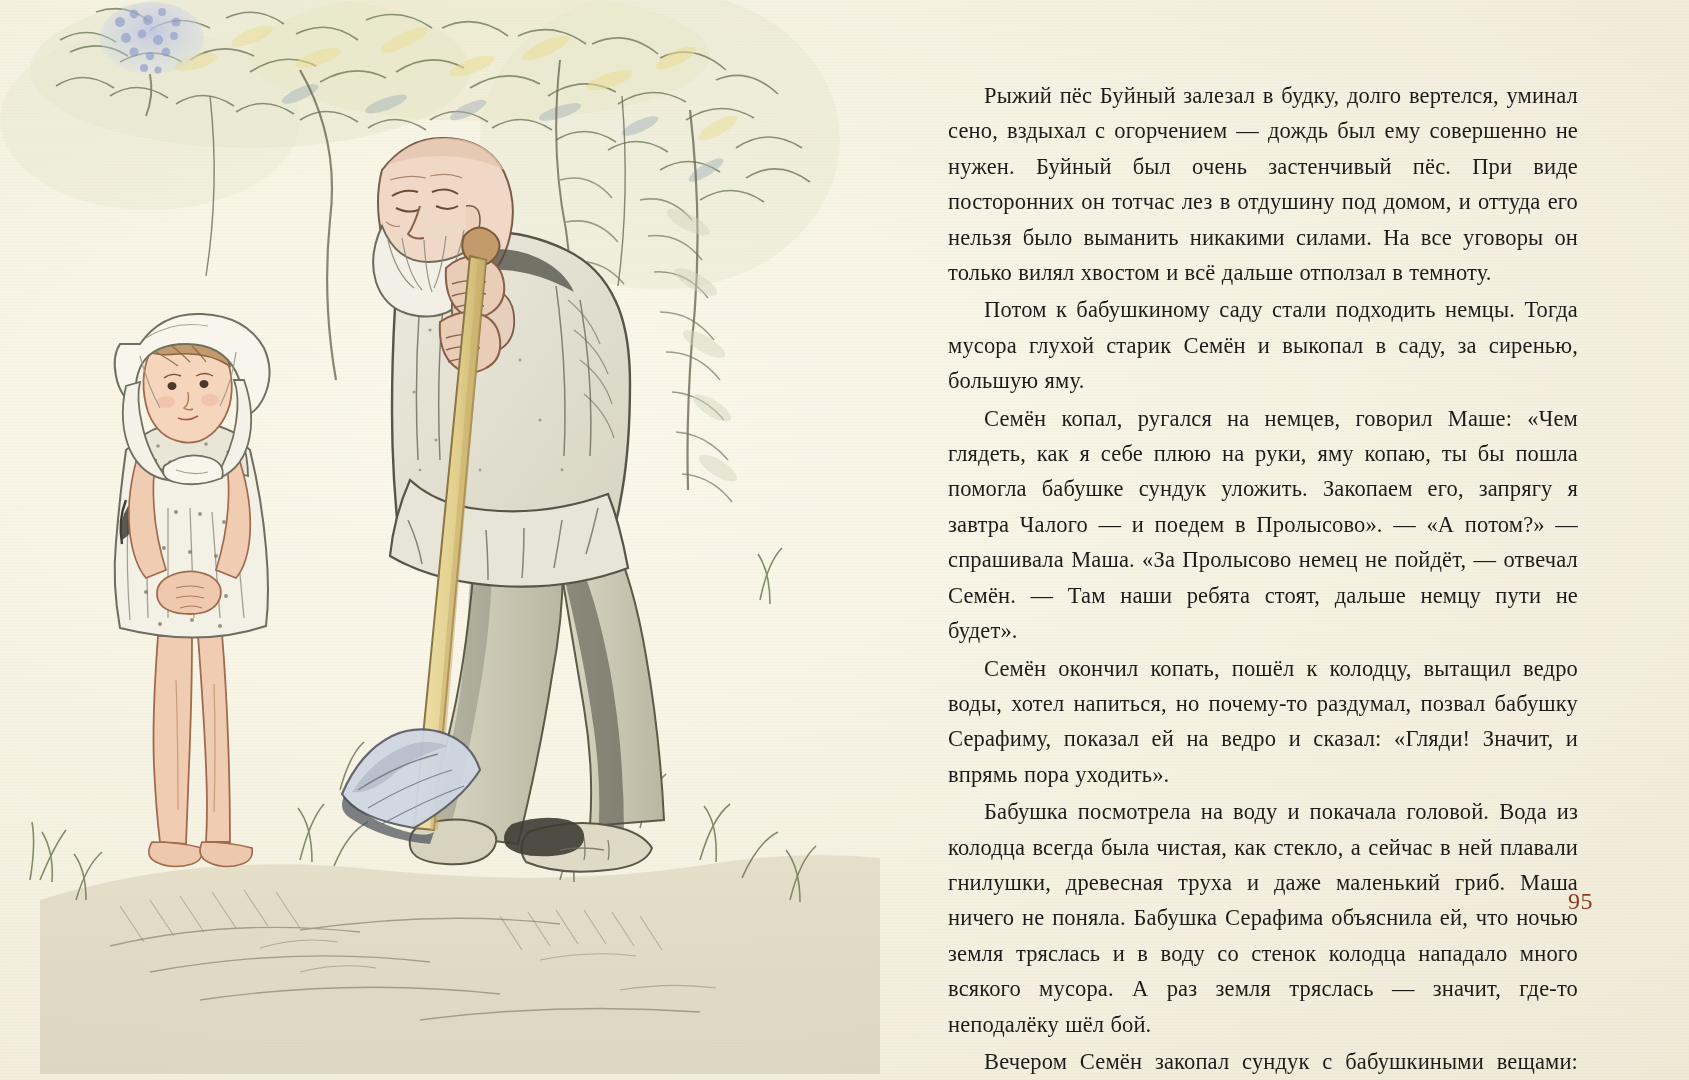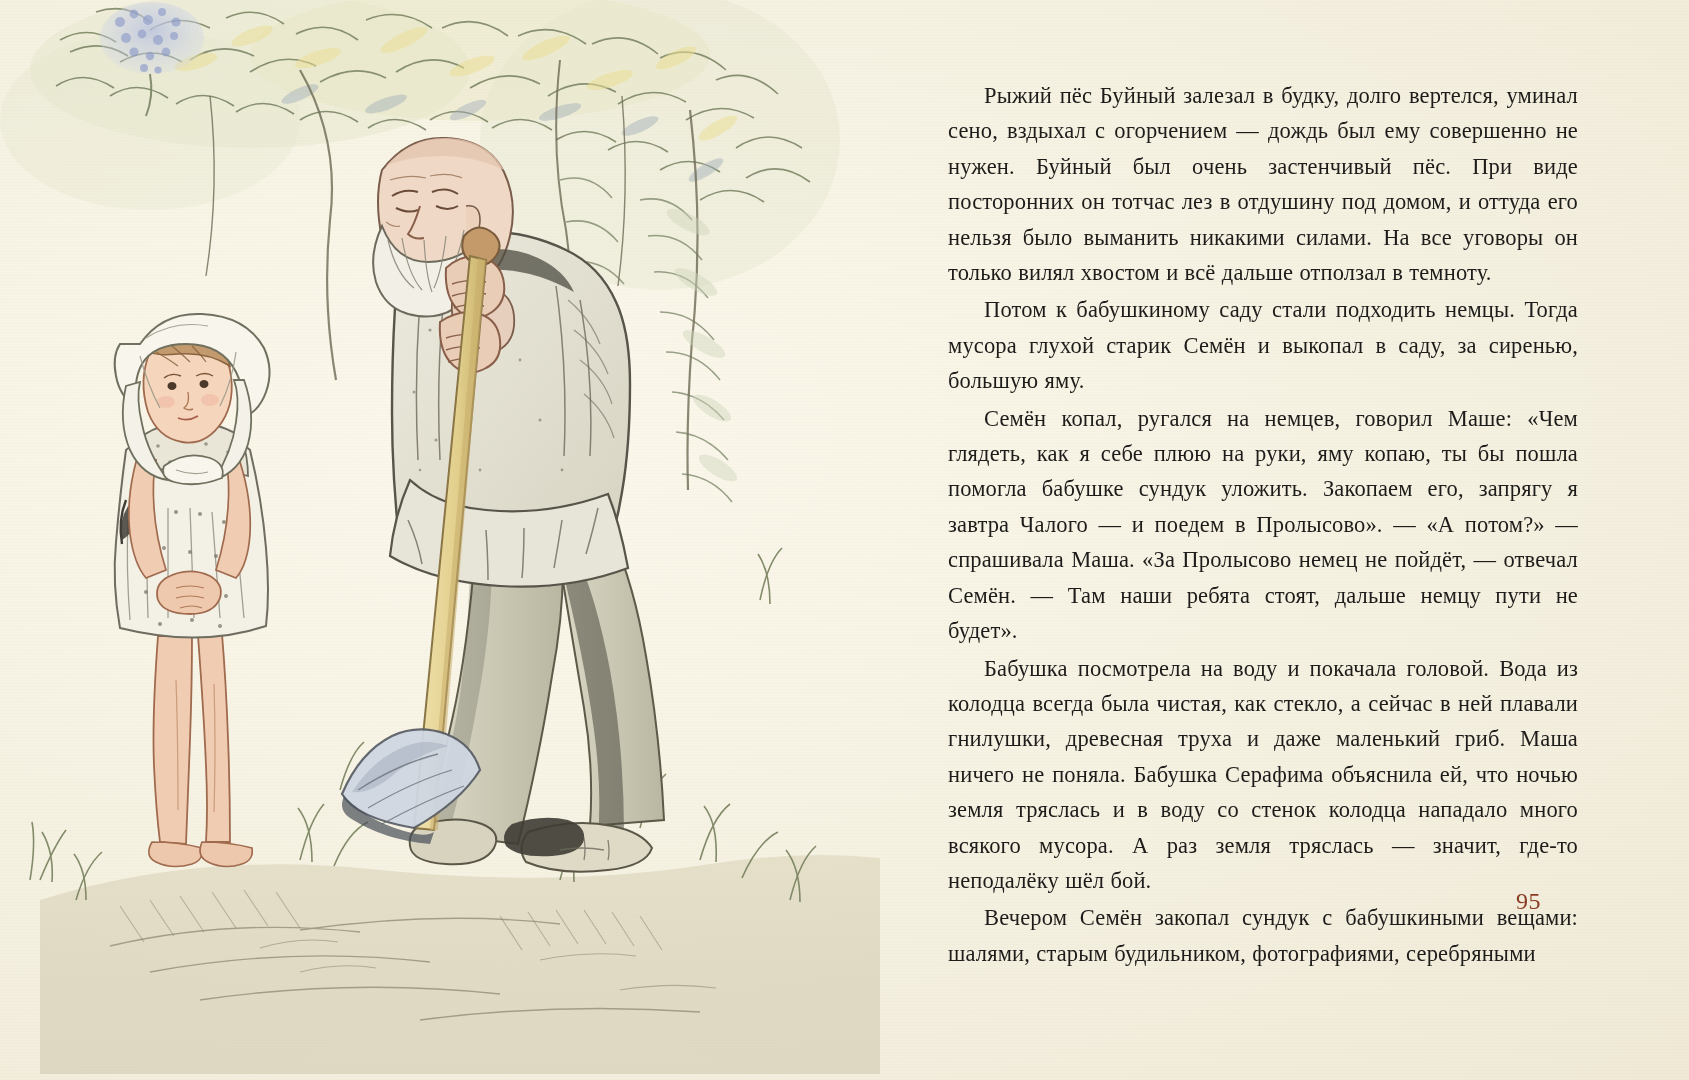--- a/index.html
+++ b/index.html
@@ -56,21 +56,21 @@
     line-height: 35.4px;
     color: #1d1c1a;
     font-family: "Liberation Serif", serif;
     letter-spacing: 0.15px;
     word-spacing: 0.5px;
     -webkit-hyphens: manual;
     hyphens: manual;
   }
   .page-number {
     position: absolute;
-    left: 1516px;
+    left: 1568px;
     top: 888px;
     font-size: 24px;
     color: #8a3a20;
     font-family: "Liberation Serif", serif;
     letter-spacing: 0.5px;
   }
 </style>
 </head>
 <body>
 
@@ -530,18 +530,19 @@
         <path d="M540 960 q50 -10 96 -4"></path>
         <path d="M620 990 q50 -8 96 -2"></path>
       </g>
     </svg>
   </div>
 
   <div class="text-column">
     <p class="para">Рыжий пёс Буйный залезал в будку, долго вертелся, уминал сено, вздыхал с огорчением — дождь был ему совершенно не нужен. Буйный был очень застенчивый пёс. При виде посторонних он тотчас лез в отдушину под домом, и оттуда его нельзя было выманить никакими силами. На все уговоры он только вилял хвостом и всё дальше отползал в темноту.</p>
     <p class="para">Потом к бабушкиному саду стали подходить немцы. Тогда мусора глухой старик Семён и выкопал в саду, за сиренью, большую яму.</p>
     <p class="para">Семён копал, ругался на немцев, говорил Маше: «Чем глядеть, как я себе плюю на руки, яму копаю, ты бы пошла помогла бабушке сундук уложить. Закопаем его, запрягу я завтра Чалого — и поедем в Пролысово». — «А потом?» — спрашивала Маша. «За Пролысово немец не пойдёт, — отвечал Семён. — Там наши ребята стоят, дальше немцу пути не будет».</p>
+    <p class="para">Семён окончил копать, пошёл к колодцу, вытащил ведро воды, хотел напиться, но почему-то раздумал, позвал бабушку Серафиму, показал ей на ведро и сказал: «Гляди! Значит, и впрямь пора уходить».</p>
     <p class="para">Бабушка посмотрела на воду и покачала головой. Вода из колодца всегда была чистая, как стекло, а сейчас в ней плавали гнилушки, древесная труха и даже маленький гриб. Маша ничего не поняла. Бабушка Серафима объяснила ей, что ночью земля тряслась и в воду со стенок колодца нападало много всякого мусора. А раз земля тряслась — значит, где-то неподалёку шёл бой.</p>
     <p class="para">Вечером Семён закопал сундук с бабушкиными вещами: шалями, старым будильником, фотографиями, серебряными</p>
   </div>
 
   <div class="page-number">95</div>
 </div>
 
 </body></html>

